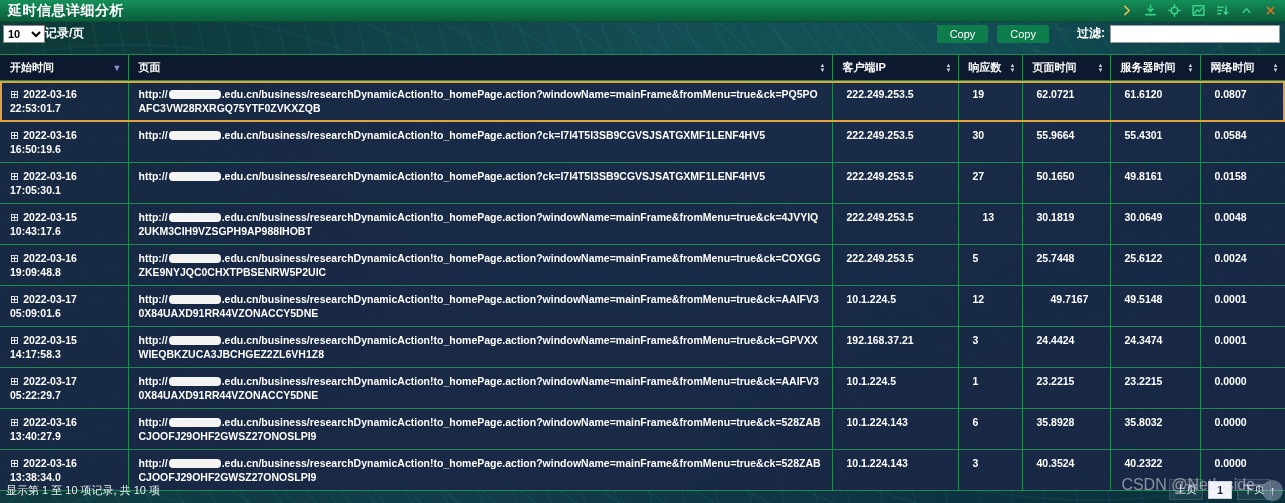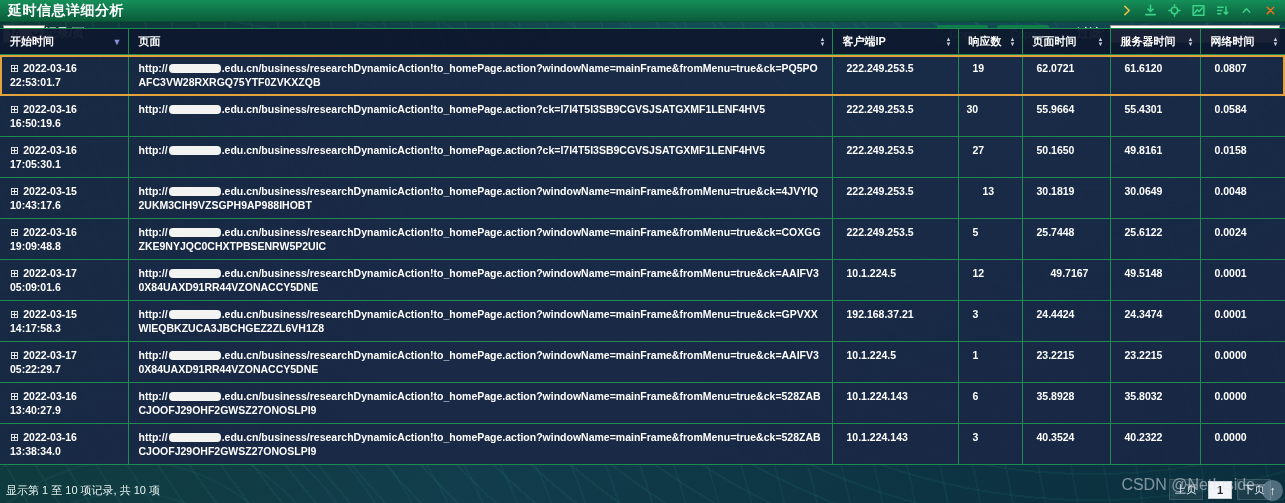--- a/index.html
+++ b/index.html
@@ -40,21 +40,21 @@
   .tb-btn {
     background:#0e7d4c; color:#ffffff; border:none; border-radius:2px;
     font-size:11px; height:18px; padding:0 13px; margin-right:9px; cursor:pointer;
     font-family:"Liberation Sans",sans-serif;
   }
   .tb-btn.excel { margin-right:28px; }
   .filter-label { color:#ffffff; font-weight:700; font-size:12px; margin-right:5px; }
   .filter-input { width:170px; height:18px; border:1px solid #999; background:#ffffff; font-size:11px; padding:0 4px; }
 
   
-  .table-wrap { position:absolute; top:28px; left:0; width:1174px; }
+  .table-wrap { position:absolute; top:54px; left:0; width:1174px; }
   table { border-collapse:collapse; table-layout:fixed; width:1285px; border-top:1px solid #1f8a52; }
   th {
     height:26px; background:rgba(14,23,45,0.95); color:#ffffff;
     font-size:11px; font-weight:700; text-align:left;
     padding:0 18px 0 10px; position:relative;
     border-right:1px solid #1f8a52; border-bottom:1px solid #1f8a52;
     cursor:pointer; white-space:nowrap; overflow:hidden;
   }
   td {
     height:41px; background:rgba(26,39,70,0.88); color:#ffffff;
@@ -191,21 +191,21 @@
           <td style="padding-left: 14px;">222.249.253.5</td>
           <td style="padding-left: 14px;">19</td>
           <td style="padding-left: 14px;">62.0721</td>
           <td style="padding-left: 14px;">61.6120</td>
           <td style="padding-left: 14px;">0.0807</td>
         </tr>
         <tr>
           <td><span class="expand-icon">⊞</span>2022-03-16<br>16:50:19.6</td>
           <td><span class="url-text">http://<span class="redacted-host"></span>.edu.cn/business/researchDynamicAction!to_homePage.action?ck=I7I4T5I3SB9CGVSJSATGXMF1LENF4HV5</span></td>
           <td style="padding-left: 14px;">222.249.253.5</td>
-          <td style="padding-left: 8px; margin-left: 41px;">30</td>
+          <td style="padding-left: 14px; margin-left: 41px;">30</td>
           <td style="padding-left: 14px;">55.9664</td>
           <td style="padding-left: 14px;">55.4301</td>
           <td style="padding-left: 14px;">0.0584</td>
         </tr>
         <tr>
           <td><span class="expand-icon">⊞</span>2022-03-16<br>17:05:30.1</td>
           <td><span class="url-text">http://<span class="redacted-host"></span>.edu.cn/business/researchDynamicAction!to_homePage.action?ck=I7I4T5I3SB9CGVSJSATGXMF1LENF4HV5</span></td>
           <td style="padding-left: 14px;">222.249.253.5</td>
           <td style="padding-left: 14px;">27</td>
           <td style="padding-left: 14px;">50.1650</td>

